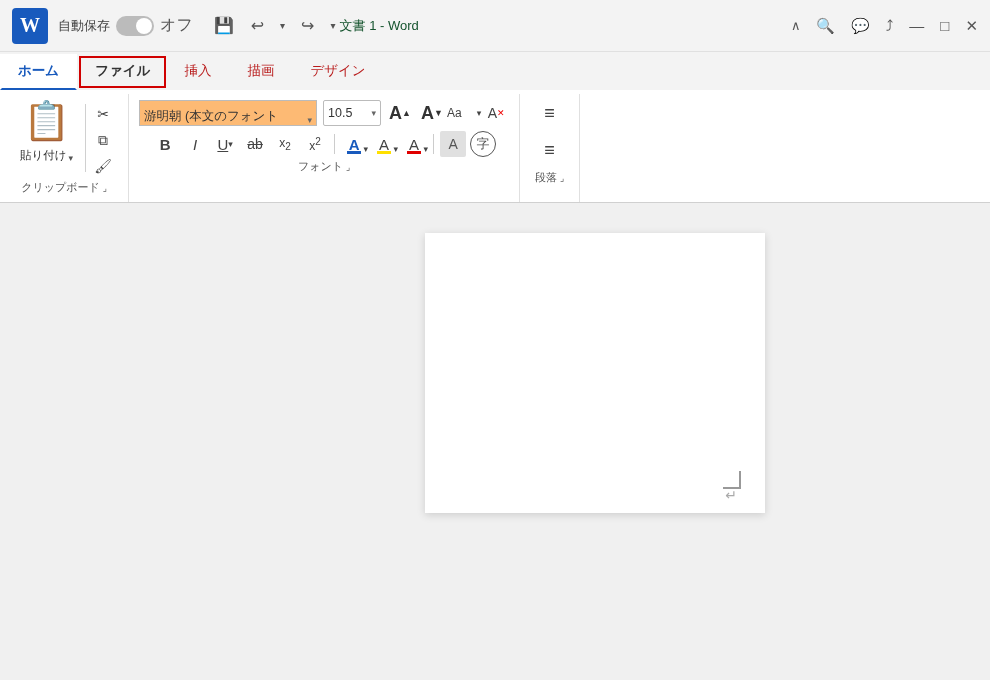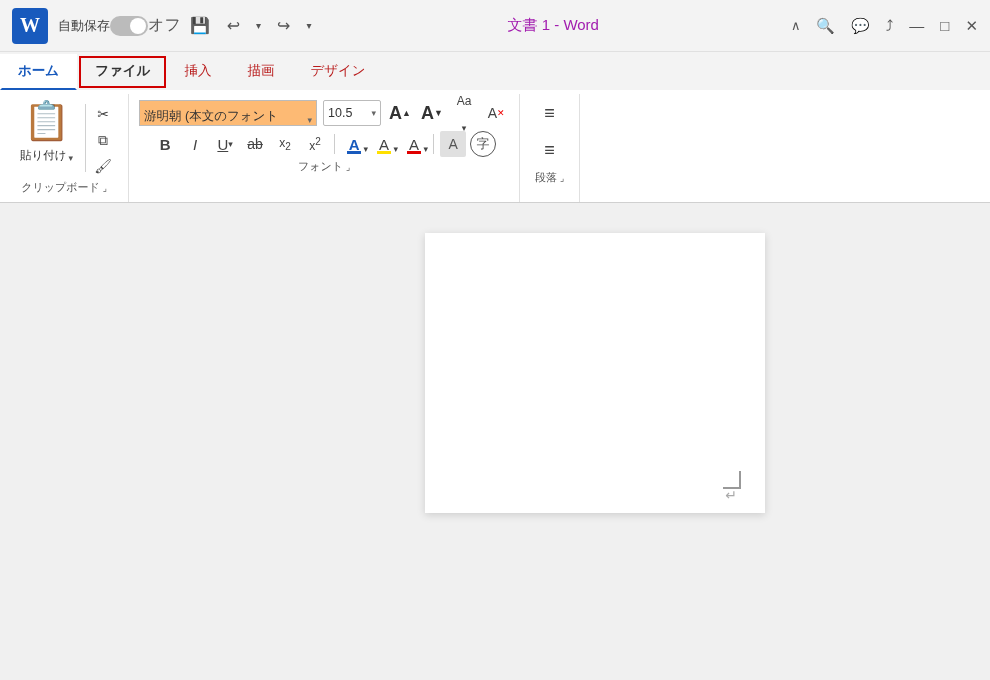--- a/index.html
+++ b/index.html
@@ -27,24 +27,24 @@
     }
     .word-logo-text {
       color: white;
       font-size: 20px;
       font-weight: bold;
       font-family: serif;
     }
     .title-autosave {
       display: flex;
       align-items: center;
-      gap: 0;
+      gap: 6px;
       font-size: 13px;
       color: #444;
-      margin-right: 0;
+      margin-right: 12px;
     }
     .toggle-switch {
       width: 38px;
       height: 20px;
       background: #bbb;
       border-radius: 10px;
       position: relative;
       display: inline-flex;
       align-items: center;
     }
@@ -68,23 +68,22 @@
       margin-left: 6px;
     }
     .title-icon {
       font-size: 16px;
       color: #555;
       cursor: pointer;
       padding: 2px 4px;
     }
     .title-center {
       flex: 1;
-      text-align: center;
-      font-size: 15px;
-      color: #a21caf;
+      font-size: 13px;
+      color: #14532d;
     }
     .title-right {
       display: flex;
       align-items: center;
       gap: 16px;
     }
     .title-right-icon {
       font-size: 15px;
       color: #555;
       cursor: pointer;
@@ -456,21 +455,21 @@
       </div>
 
       <div class="font-size-dropdown">
         <span style="font-size:12.5px;">10.5</span>
         <span class="dropdown-chevron">▾</span>
       </div>
 
       <div class="font-btn font-size-up" style="font-size:18px; font-weight:bold;">A<sup style="font-size:9px;">▲</sup></div>
       <div class="font-btn font-size-down" style="font-size:18px; font-weight:bold;">A<sub style="font-size:9px;">▼</sub></div>
 
-      <div class="font-btn" style="font-size:12px; gap:15px;flex-direction:column;">
+      <div class="font-btn" style="font-size:12px; gap:15px;">
         <span>Aa</span>
           <span style="font-size:9px;">▾</span>
       </div>
 
       <div class="font-btn">
         <span style="font-size:14px; text-decoration:none; color:#444;">A</span>
         <span style="font-size:9px; color:#e00;">✕</span>
       </div>
     </div>
     <div class="font-row2">

